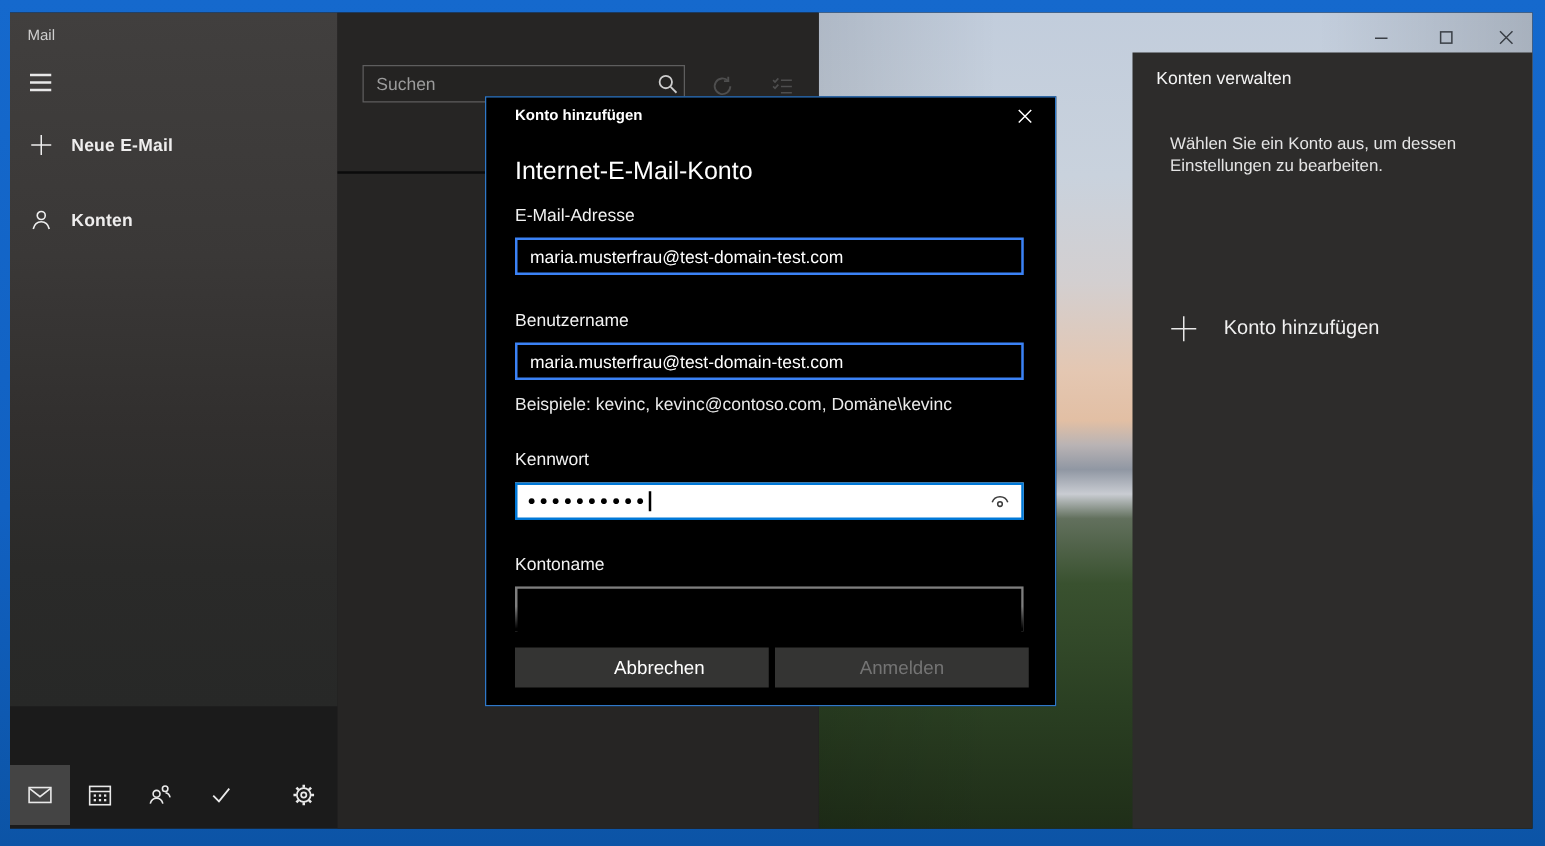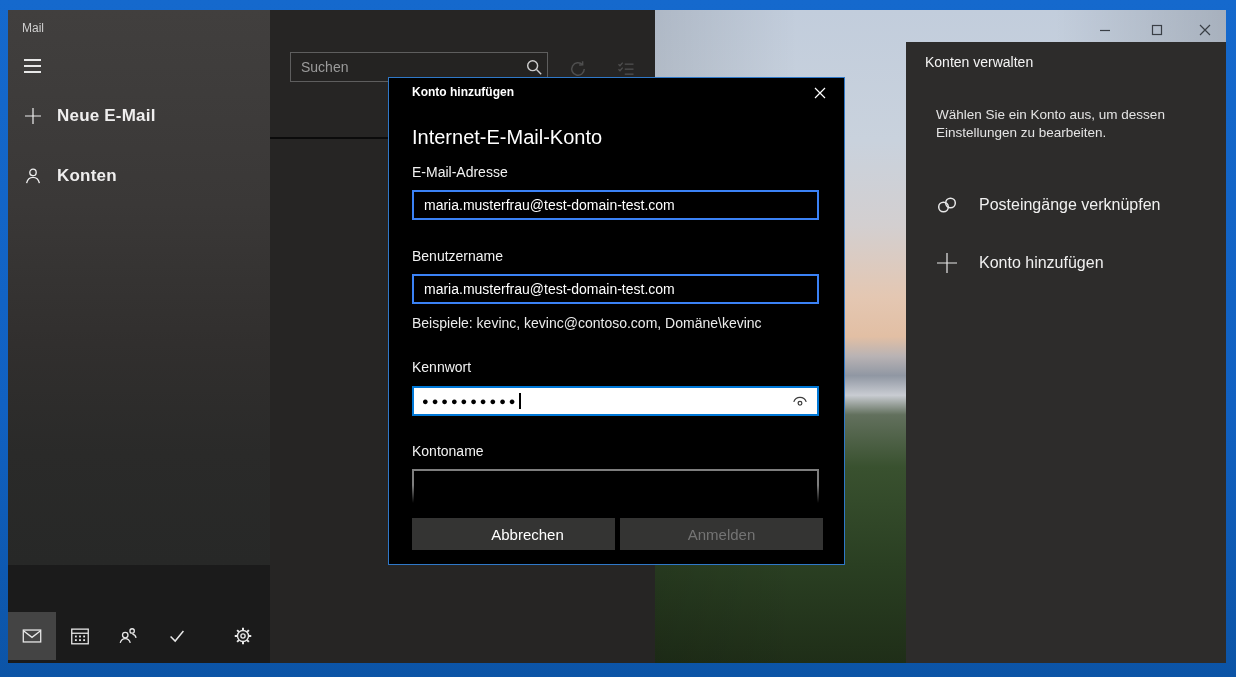--- a/index.html
+++ b/index.html
@@ -26,21 +26,21 @@
   .cap-min { left:2px; } .cap-max { left:54px; } .cap-close { left:102px; }
 
   
   .sidebar { position:absolute; left:0; top:0; width:262px; height:555px;
     background:linear-gradient(180deg,#413f3e 0%,#3a3837 35%,#312f2e 60%,#2a2a29 80%,#272827 100%); }
   .app-label { position:absolute; left:14px; top:11px; font-size:12px; color:#cfcfcf; }
   .hamburger { position:absolute; left:16px; top:49px; width:18px; height:14px; cursor:pointer; }
   .hamburger span { display:block; width:17px; height:2px; background:#e8e8e8; margin-bottom:4px; }
   .side-row { position:absolute; left:14px; height:34px; display:flex; align-items:center; gap:13px;
               color:#efeeee; cursor:pointer; }
-  .side-row .lbl { font-size:17px; font-weight:700; letter-spacing:.2px; }
+  .side-row .lbl { font-size:14px; font-weight:700; letter-spacing:.2px; }
   .row-new { top:89px; } .row-acc { top:149px; }
   .side-icon { width:22px; height:22px; display:flex; align-items:center; justify-content:center; }
 
   
   .bottom-nav { position:absolute; left:0; top:602px; width:262px; height:48px; }
   .nav-tile { position:absolute; top:0; width:48px; height:48px; display:flex;
               align-items:center; justify-content:center; color:#e9e9e9; cursor:pointer; }
   .nav-tile.selected { background:rgba(255,255,255,.18); }
   .t-mail{left:0;} .t-cal{left:48px;} .t-people{left:96px;} .t-todo{left:145px;} .t-gear{left:211px;}
 
@@ -251,29 +251,20 @@
             <line x1="10.5" y1="18.2" x2="21" y2="18.2"></line>
           </svg>
         </span>
       </div>
       <div class="list-divider"></div>
     </div>
 
     <div class="settings">
       <h1>Konten verwalten</h1>
       <div class="desc">Wählen Sie ein Konto aus, um dessen Einstellungen zu bearbeiten.</div>
-      <div class="panel-item pi-link">
-        <span class="p-icon">
-          <svg width="26" height="24" viewBox="0 0 26 24" fill="none" stroke="currentColor" stroke-width="1.5">
-            <circle cx="9.5" cy="14" r="4.8"></circle>
-              <circle cx="16.5" cy="10" r="4.8"></circle>
-          </svg>
-        </span>
-        <span class="p-lbl">Posteingänge verknüpfen</span>
-      </div>
       <div class="panel-item pi-add">
         <span class="p-icon">
           <svg width="24" height="24" viewBox="0 0 24 24">
               <path d="M12,2 V22 M2,12 H22" stroke="currentColor" stroke-width="1.2" fill="none"></path>
             </svg>
         </span>
         <span class="p-lbl">Konto hinzufügen</span>
       </div>
     </div>
 

